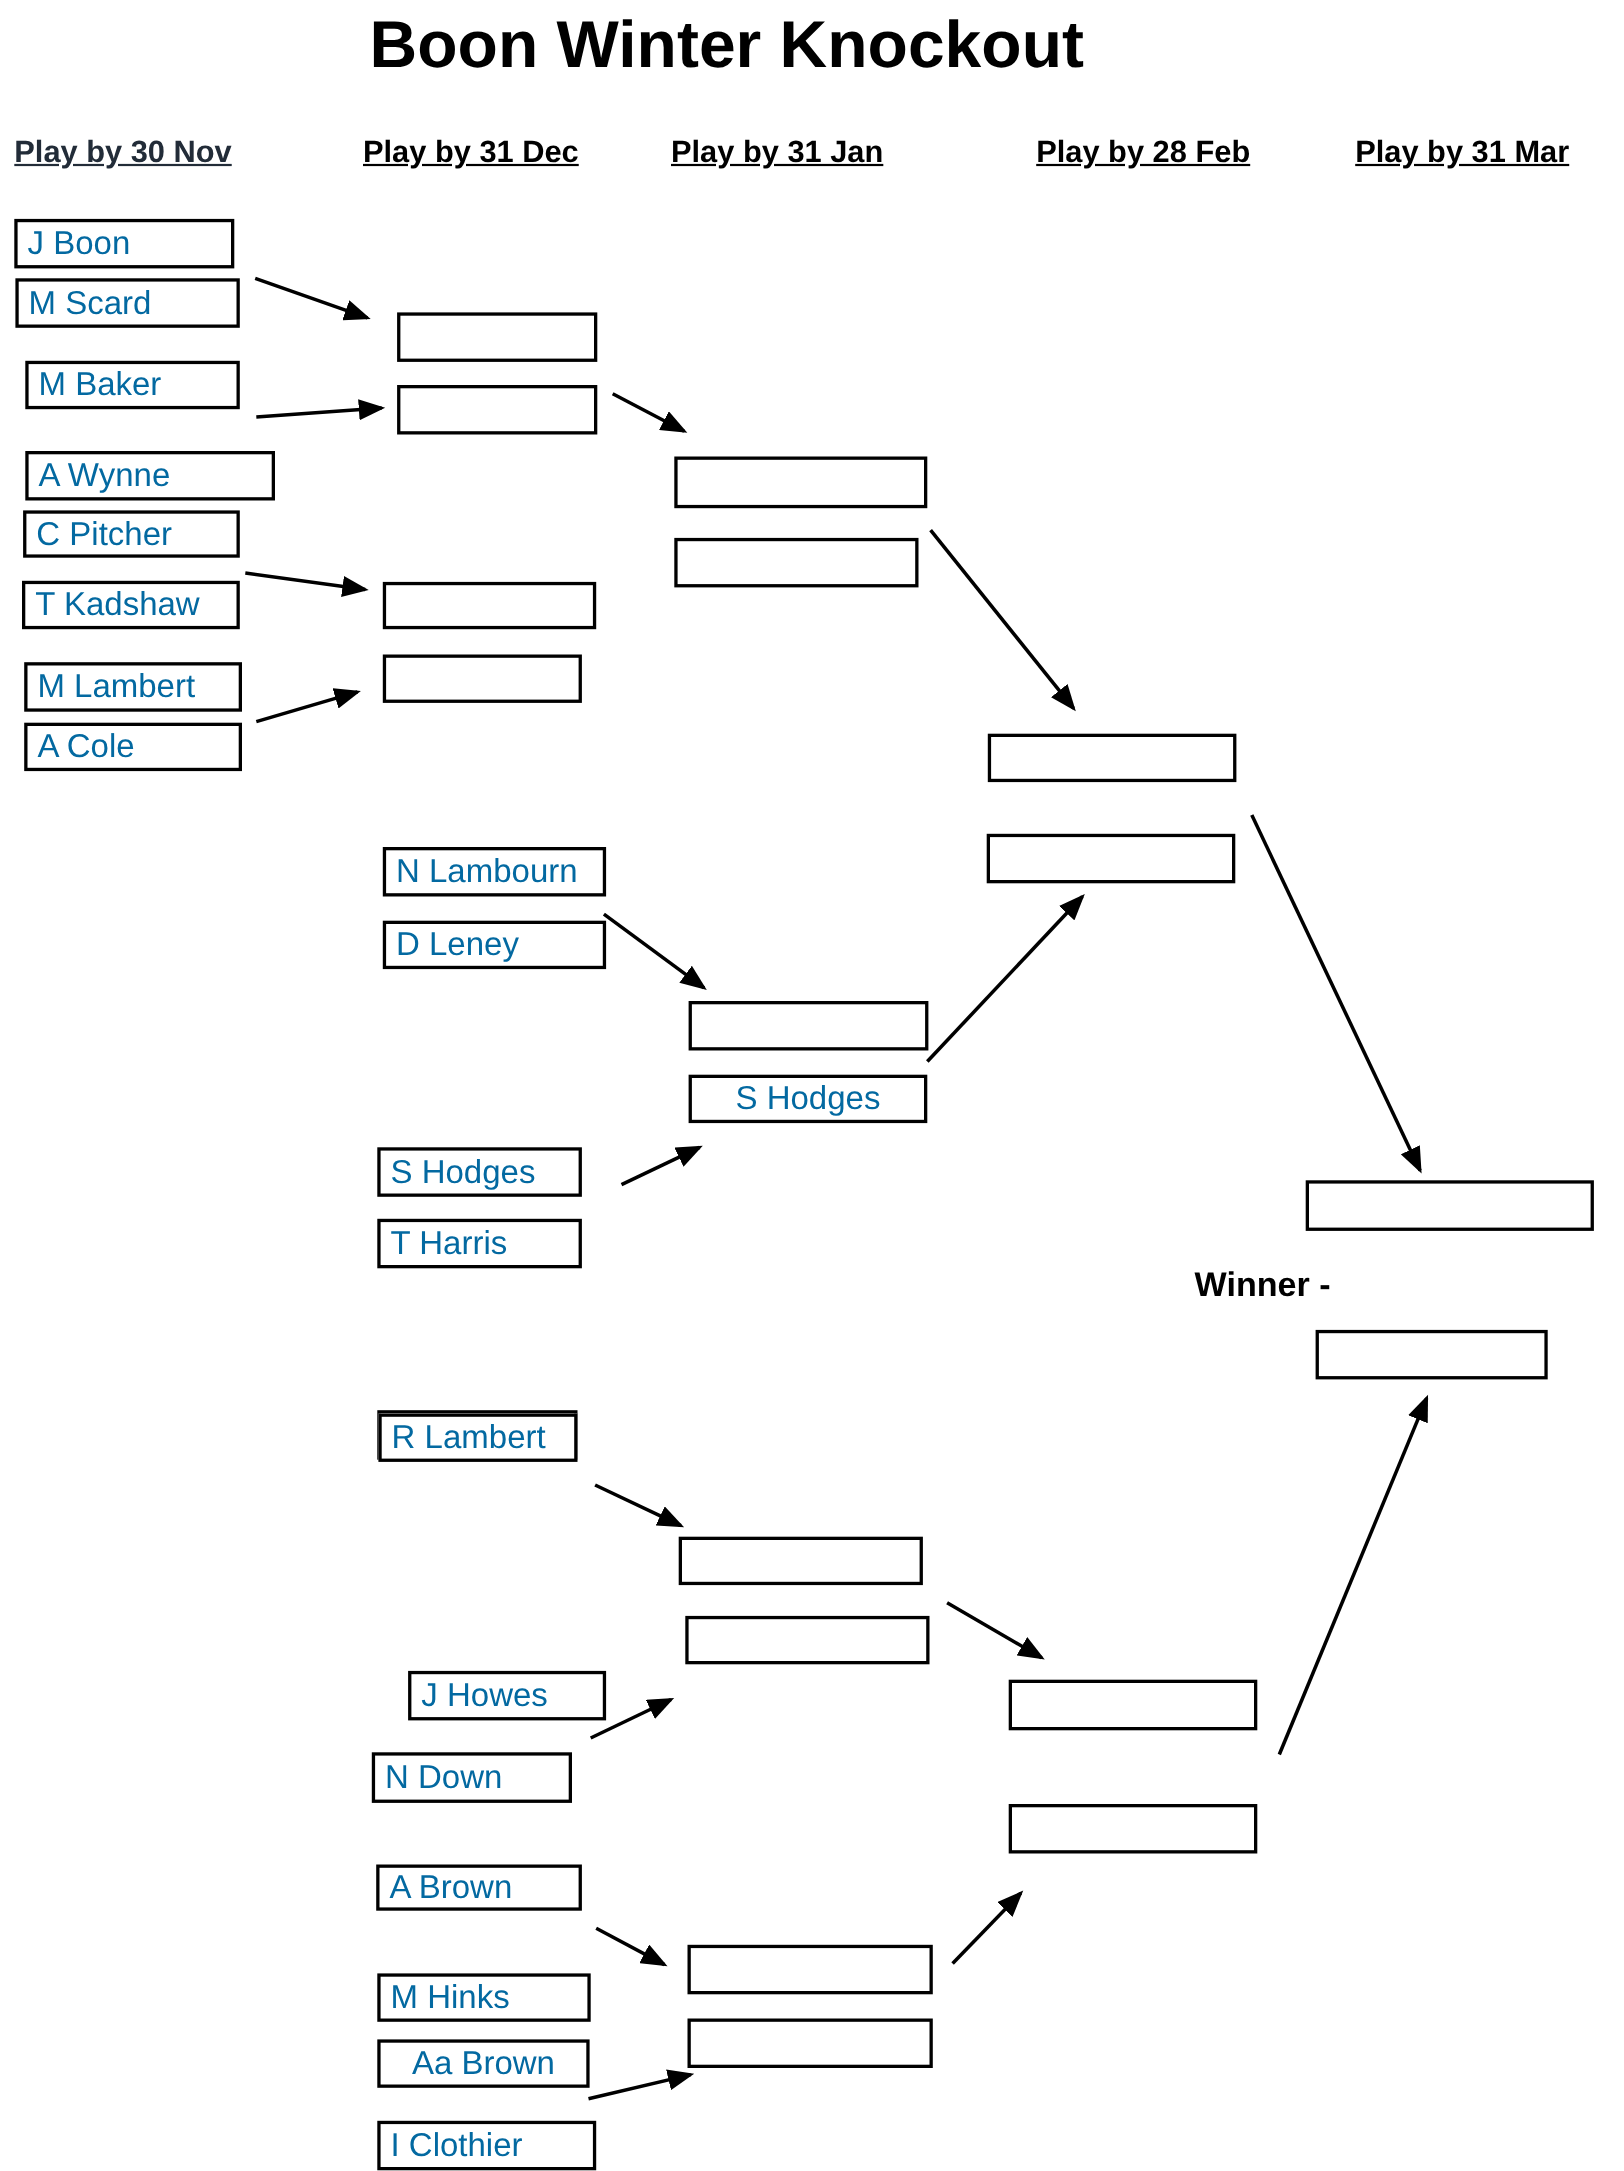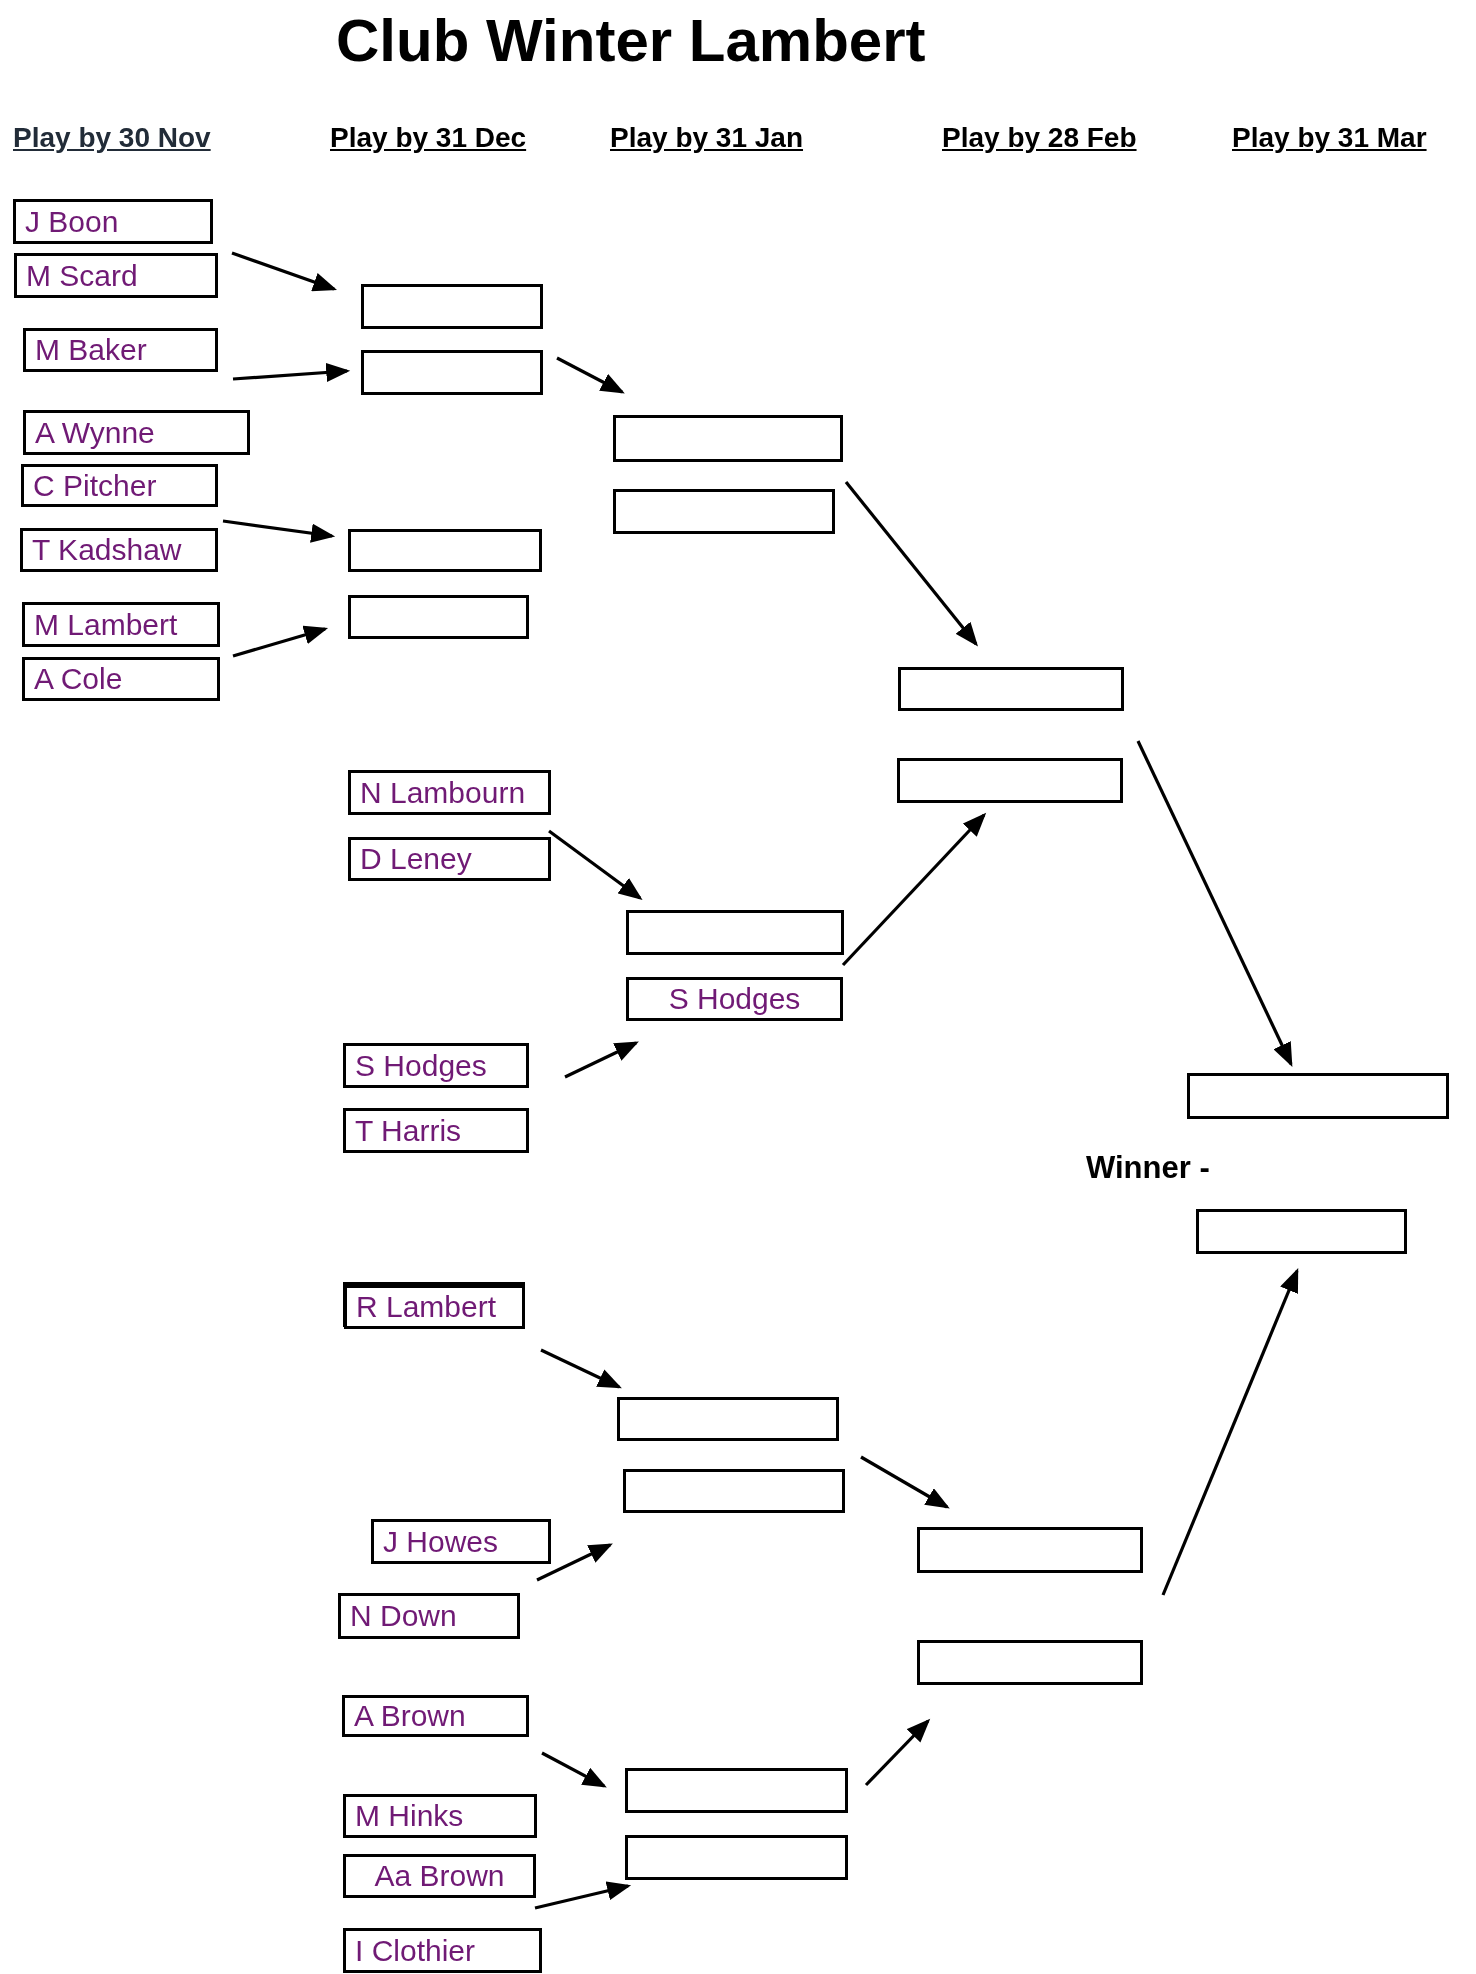--- a/index.html
+++ b/index.html
@@ -2,31 +2,31 @@
 <html><head>
 <meta charset="utf-8">
 <style>
   html,body{margin:0;padding:0;background:#ffffff;}
   body{font-family:"Liberation Sans","DejaVu Sans",sans-serif;}
   #canvas{position:relative;width:1476px;height:1974px;background:#ffffff;overflow:hidden;}
   #page-title{position:absolute;left:336px;top:6px;font-size:60px;font-weight:bold;color:#000;
     letter-spacing:0px;white-space:nowrap;}
   .col-header{position:absolute;font-size:28px;font-weight:bold;white-space:nowrap;text-decoration:underline;}
   .box{position:absolute;border:3px solid #000;background:#fff;box-sizing:border-box;
-    display:flex;align-items:center;font-size:30px;color:#701a75;}
+    display:flex;align-items:center;font-size:30px;color:#0369a1;}
   .box.left{justify-content:flex-start;padding-left:9px;}
   .box.center{justify-content:center;}
   #winner-label{position:absolute;font-size:31px;font-weight:bold;color:#000;white-space:nowrap;}
   #arrow-layer{position:absolute;left:0;top:0;width:1476px;height:1974px;pointer-events:none;}
 </style>
 </head>
 <body>
 
 <div id="canvas">
-  <div id="page-title">Club Winter Lambert</div>
+  <div id="page-title">Boon Winter Knockout</div>
   <div id="headers-layer">
       <div class="col-header" style="left: 13px; top: 122px; color: rgb(34, 44, 56);">Play by 30 Nov</div>
       <div class="col-header" style="left: 330px; top: 122px; color: rgb(0, 0, 0);">Play by 31 Dec</div>
       <div class="col-header" style="left: 610px; top: 122px; color: rgb(0, 0, 0);">Play by 31 Jan</div>
       <div class="col-header" style="left: 942px; top: 122px; color: rgb(0, 0, 0);">Play by 28 Feb</div>
       <div class="col-header" style="left: 1232px; top: 122px; color: rgb(0, 0, 0);">Play by 31 Mar</div>
     </div>
   <div id="boxes-layer">
       <div class="box left" style="left: 13px; top: 199px; width: 200px; height: 45px;">
         <span>J Boon</span>

